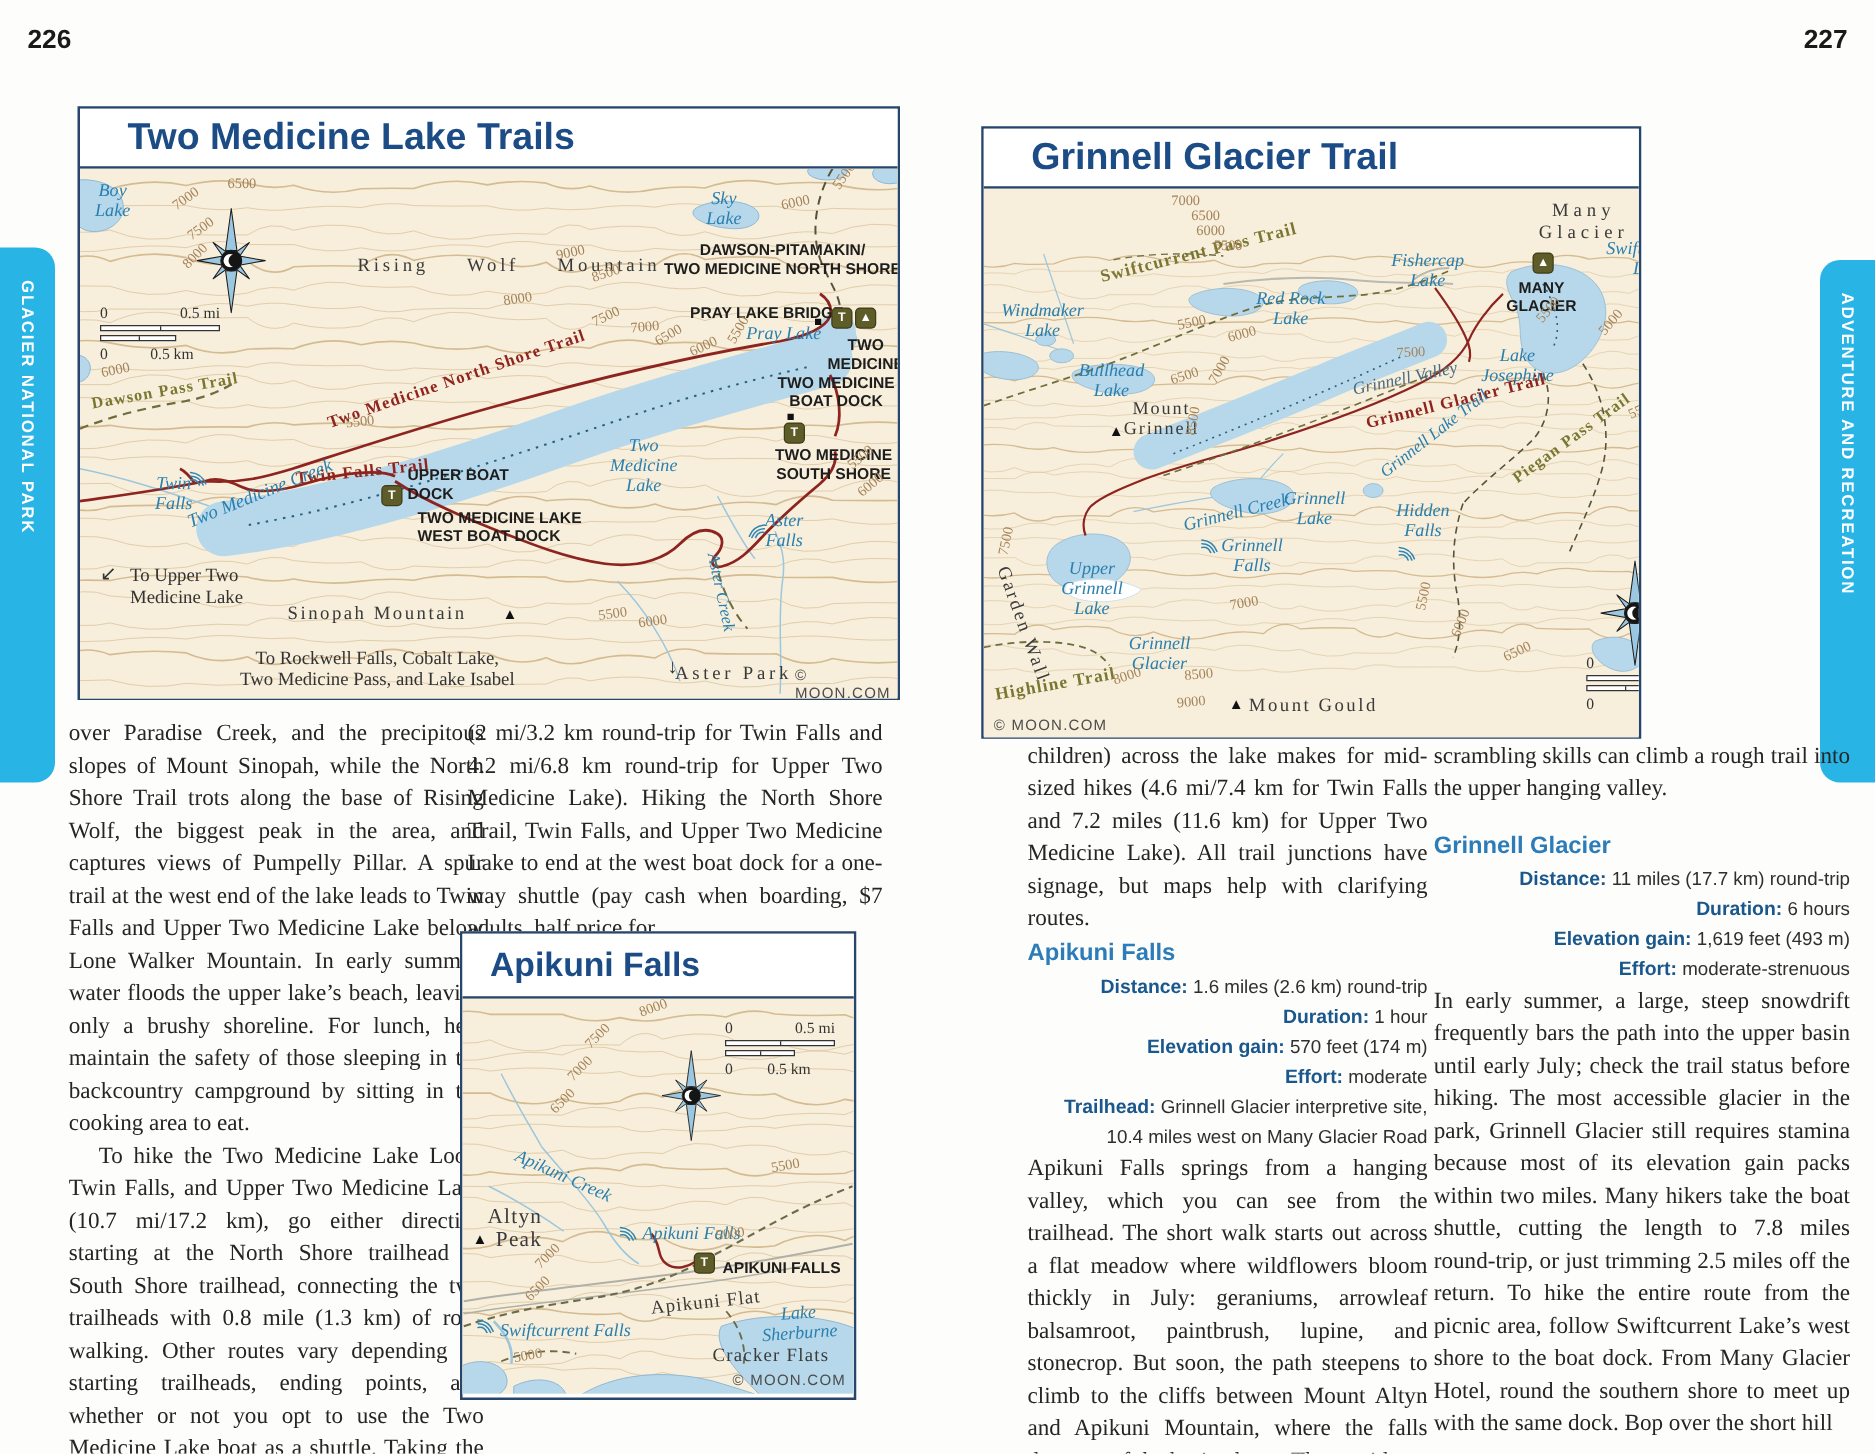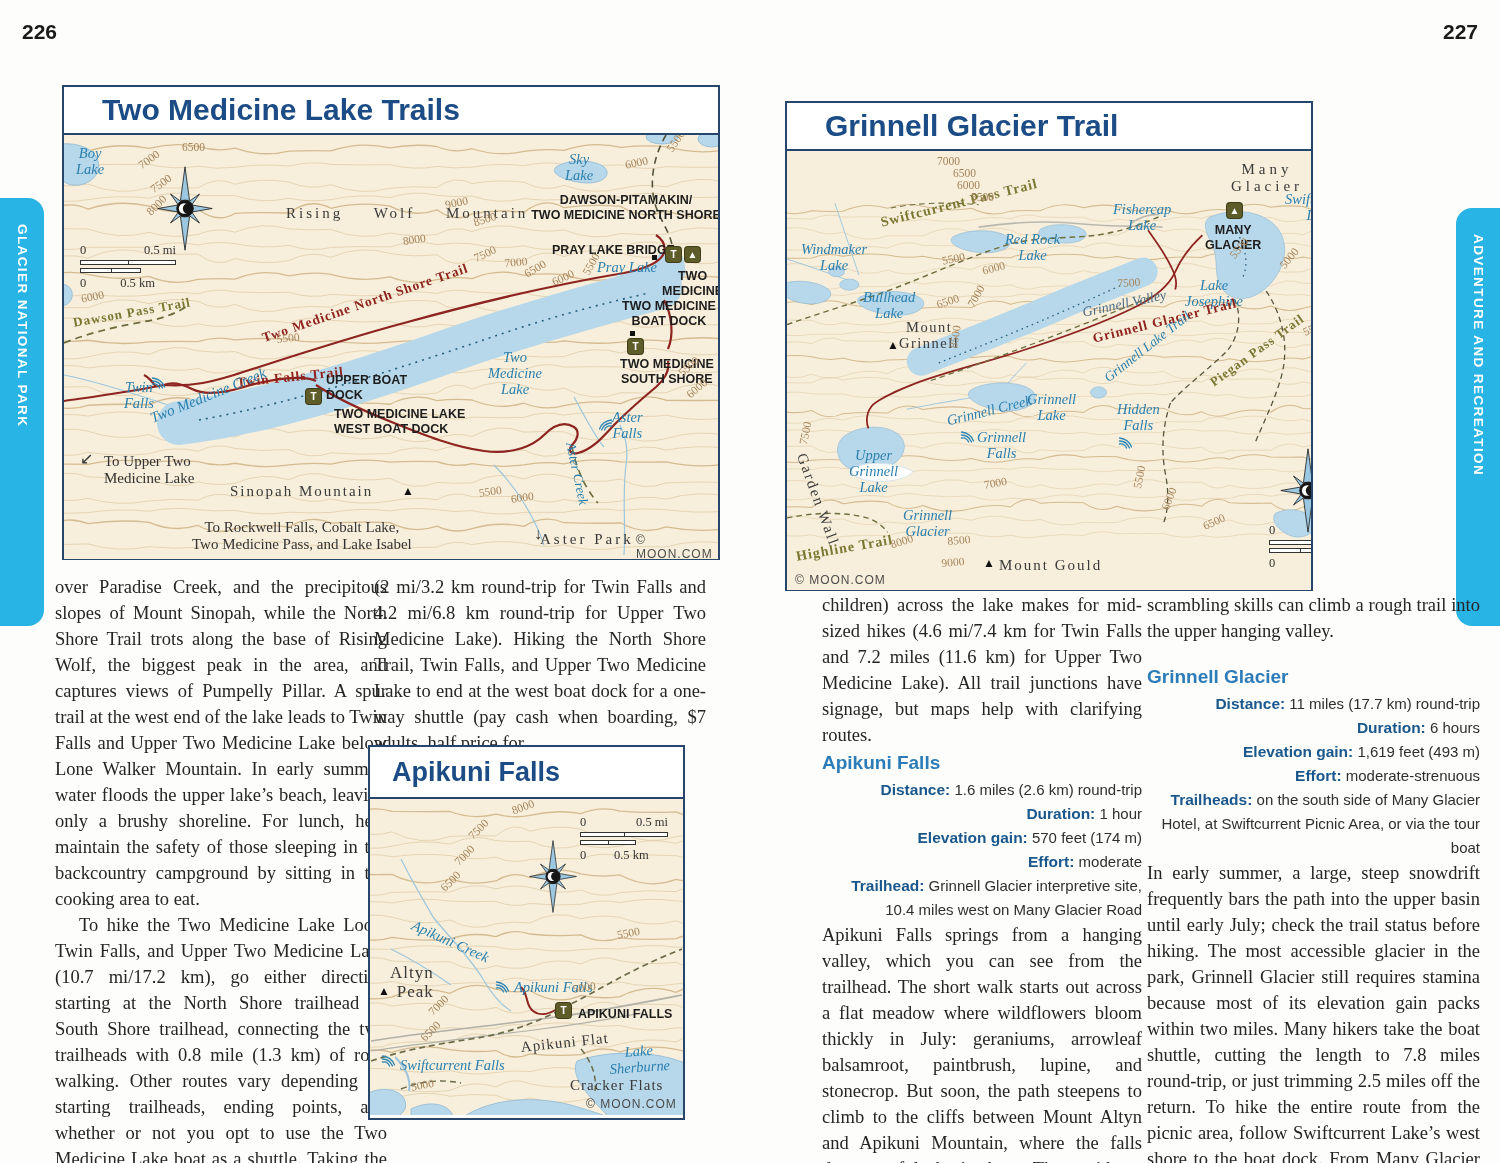--- a/index.html
+++ b/index.html
@@ -558,18 +558,17 @@
   </div>
 
   <div class="col" style="left:1147px;top:592px;width:333px">
     <p>scrambling skills can climb a rough trail into the upper hanging valley.</p>
     <h4 class="hike-h" style="margin-top:22px">Grinnell Glacier</h4>
     <div class="stats">
       <div><b>Distance:</b><span> 11 miles (17.7 km) round-trip</span></div>
       <div><b>Duration:</b><span> 6 hours</span></div>
       <div><b>Elevation gain:</b><span> 1,619 feet (493 m)</span></div>
       <div><b>Effort:</b><span> moderate-strenuous</span></div>
-      <div><b>Trailheads:</b><span> on the south side of Many Glacier Hotel, at Swiftcurrent Picnic Area, or via the tour boat</span></div>
     </div>
     <p>In early summer, a large, steep snowdrift frequently bars the path into the upper basin until early July; check the trail status before hiking. The most accessible glacier in the park, Grinnell Glacier still requires stamina because most of its elevation gain packs within two miles. Many hikers take the boat shuttle, cutting the length to 7.8 miles round-trip, or just trimming 2.5 miles off the return. To hike the entire route from the picnic area, follow Swiftcurrent Lake’s west shore to the boat dock. From Many Glacier Hotel, round the southern shore to meet up with the same dock. Bop over the short hill</p>
   </div>
 
 </div>
 
 </body></html>

